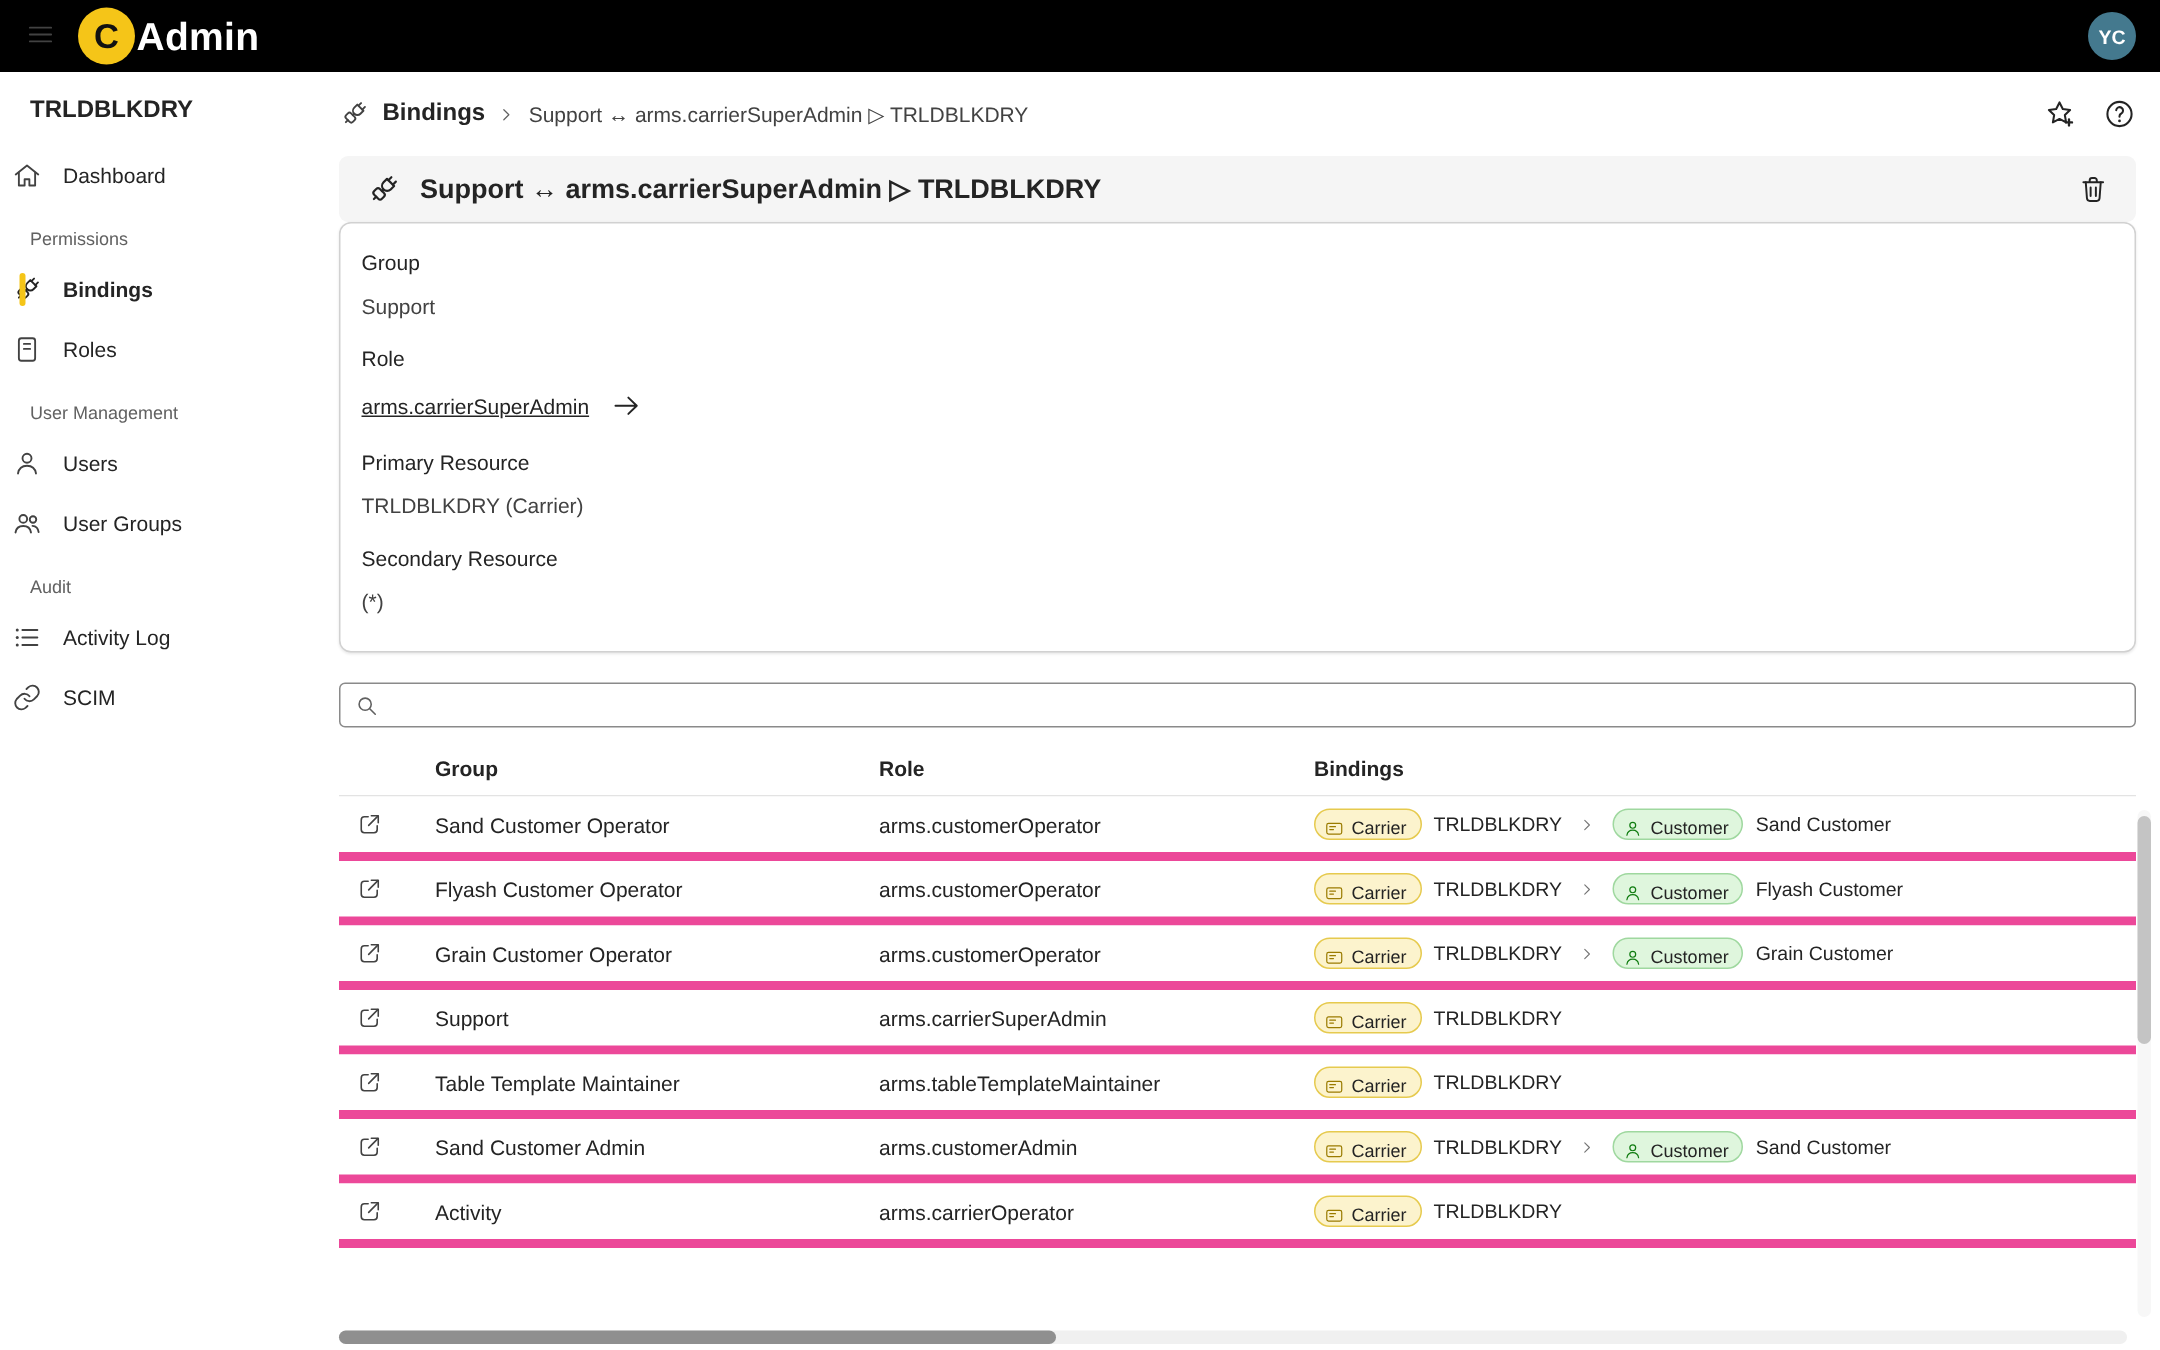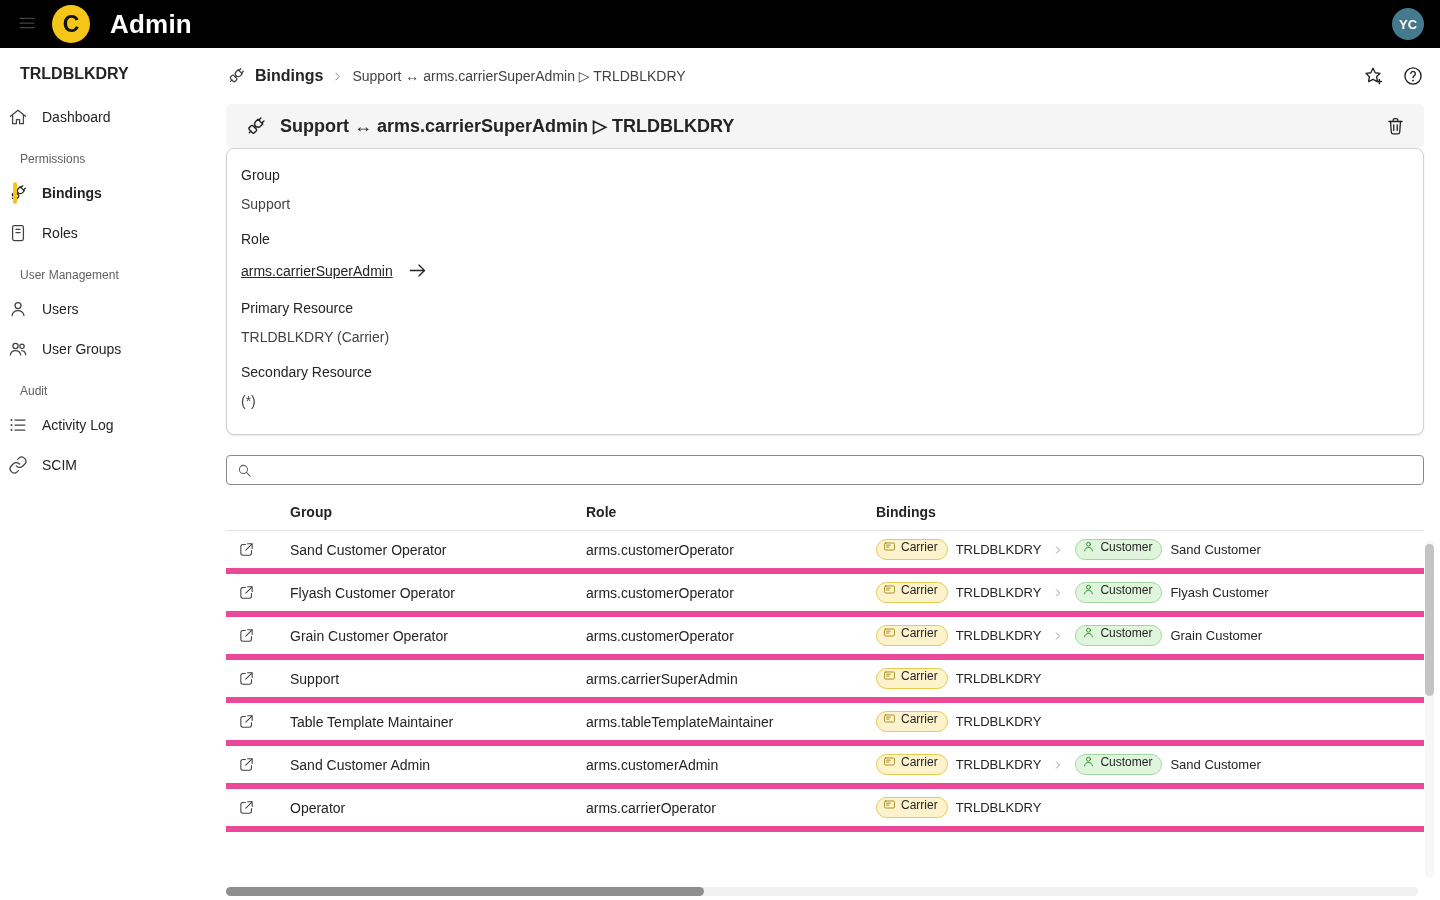--- a/index.html
+++ b/index.html
@@ -9,21 +9,21 @@
     background:#ffffff; color:#242424; overflow:hidden; position:relative;
   }
   .icon { display:inline-flex; width:20px; height:20px; color:#424242; flex:none; }
   .icon svg { width:100%; height:100%; display:block; }
 
   
   .topbar { height:48px; background:var(--topbar-bg,#000); display:flex; align-items:center; padding:0 16px; }
   .hamburger { width:22px; height:22px; color:#fff; cursor:pointer; background:none; border:none; }
   .logo { width:38px; height:38px; border-radius:50%; background:var(--accent,#f5c518); color:#111;
           display:flex; align-items:center; justify-content:center; font-weight:700; font-size:23px; margin-left:14px; }
-  .topbar-title { color:#fff; font-size:26px; font-weight:600; margin-left:20px; letter-spacing:.2px; }
+  .topbar-title { color:#fff; font-size:26px; font-weight:600; margin-left:1px; letter-spacing:.2px; }
   .avatar { margin-left:auto; width:32px; height:32px; border-radius:50%; background:var(--avatar-bg,#44798e);
             color:#fff; font-size:13px; font-weight:600; display:flex; align-items:center; justify-content:center;
             border:none; cursor:pointer; }
 
   
   .sidebar { position:absolute; top:48px; left:0; bottom:0; width:210px; background:#fff; }
   .sidebar-title { font-size:16px; font-weight:700; padding:17px 20px 14px; color:#242424; }
   .side-section-label { font-size:12px; color:#616161; padding:15px 20px 7px; }
   .side-item { display:flex; align-items:center; gap:14px; height:40px; padding:0 8px; position:relative;
                font-size:14px; color:#242424; cursor:pointer; }
@@ -71,21 +71,21 @@
   .bindings-table { margin-top:8px; }
   .t-header { display:flex; align-items:center; height:38px; border-bottom:1px solid #e3e3e3; }
   .t-header > div { font-size:14px; font-weight:700; }
   .t-row { display:flex; align-items:center; height:43px; border-bottom:6px solid #ec4899; background:#fff; }
   .c-open { width:64px; display:flex; }
   .c-open button { background:none; border:none; cursor:pointer; margin-left:12px; width:17px; height:17px; color:#242424; padding:0; }
   .c-open .icon { width:17px; height:17px; }
   .c-group { width:296px; font-size:14px; padding-right:12px; }
   .c-role  { width:290px; font-size:14px; padding-right:12px; }
   .c-res   { flex:1; display:flex; align-items:center; gap:8px; min-width:0; }
-  .badge { display:inline-flex; align-items:flex-start; gap:5px; height:21px; padding:0 9px 0 6px;
+  .badge { display:inline-flex; align-items:flex-end; gap:5px; height:21px; padding:0 9px 0 6px;
            border-radius:11px; font-size:12px; color:#242424; border:1px solid transparent; flex:none; }
   .badge .icon { width:13px; height:13px; }
   .res-name { font-size:13px; color:#242424; white-space:nowrap; }
   .res-sep { width:12px; height:12px; color:#757575; margin:0 3px; }
 
   
   .vscroll { position:absolute; right:6px; top:540px; height:338px; width:9px; background:#f7f7f7; border-radius:5px; }
   .vscroll .thumb { width:9px; height:152px; margin-top:4px; background:#c4c4c4; border-radius:5px; cursor:pointer; }
   .hscroll { position:absolute; left:226px; right:22px; bottom:4px; height:9px; background:#f0f0f0; border-radius:5px; }
   .hscroll .thumb { width:478px; height:9px; background:#8f8f8f; border-radius:5px; cursor:pointer; }
@@ -515,21 +515,21 @@
         <div class="t-row">
           <div class="c-open">
             <button><span class="icon">
                 <svg viewBox="0 0 24 24" fill="none" stroke="currentColor" stroke-width="1.5" stroke-linecap="round" stroke-linejoin="round">
                   <path d="M10.5 5H7a3 3 0 0 0-3 3v9a3 3 0 0 0 3 3h9a3 3 0 0 0 3-3v-3.5"></path>
                   <path d="M13.5 4H20v6.5"></path>
                   <path d="M19.6 4.4 11 13"></path>
                 </svg>
               </span></button>
           </div>
-          <div class="c-group">Operator</div>
+          <div class="c-group">Activity</div>
           <div class="c-role">arms.carrierOperator</div>
           <div class="c-res">
             <span class="badge" style="background: rgb(252, 243, 205); border-color: rgb(230, 202, 78);">
               <span class="icon" style="color: rgb(154, 123, 0);">
                 <svg viewBox="0 0 24 24" fill="none" stroke="currentColor" stroke-width="1.5" stroke-linecap="round" stroke-linejoin="round">
                   <rect x="2.8" y="5.5" width="18.4" height="13" rx="2.2"></rect>
                   <path d="M6.5 9.5h7M6.5 13h4.5"></path>
                 </svg>
               </span>
               <span>Carrier</span>

